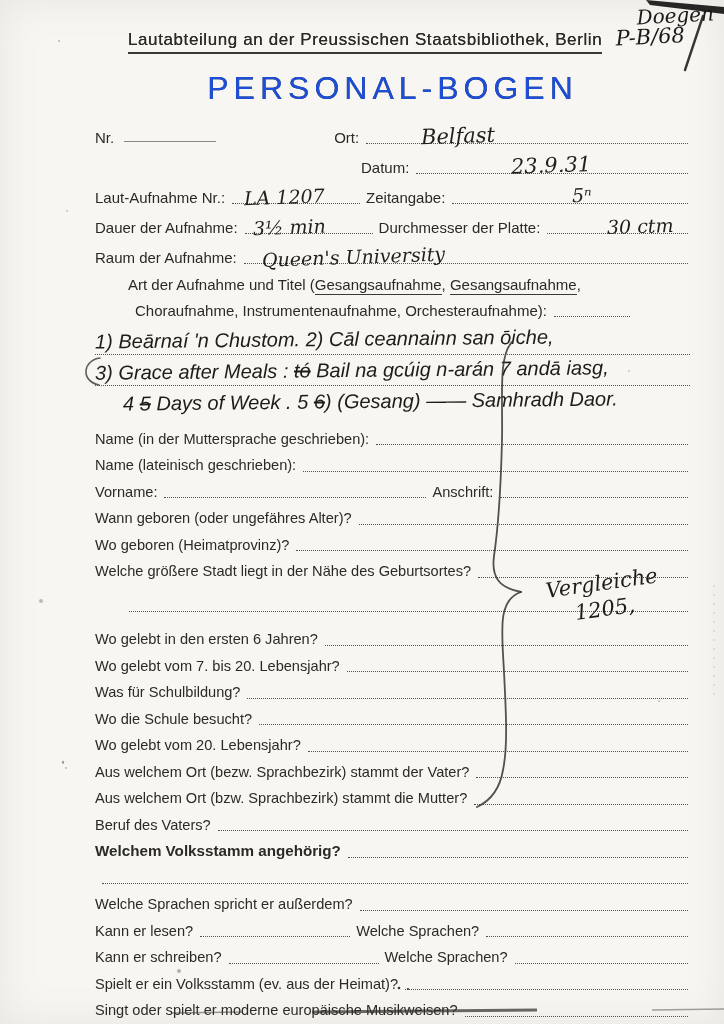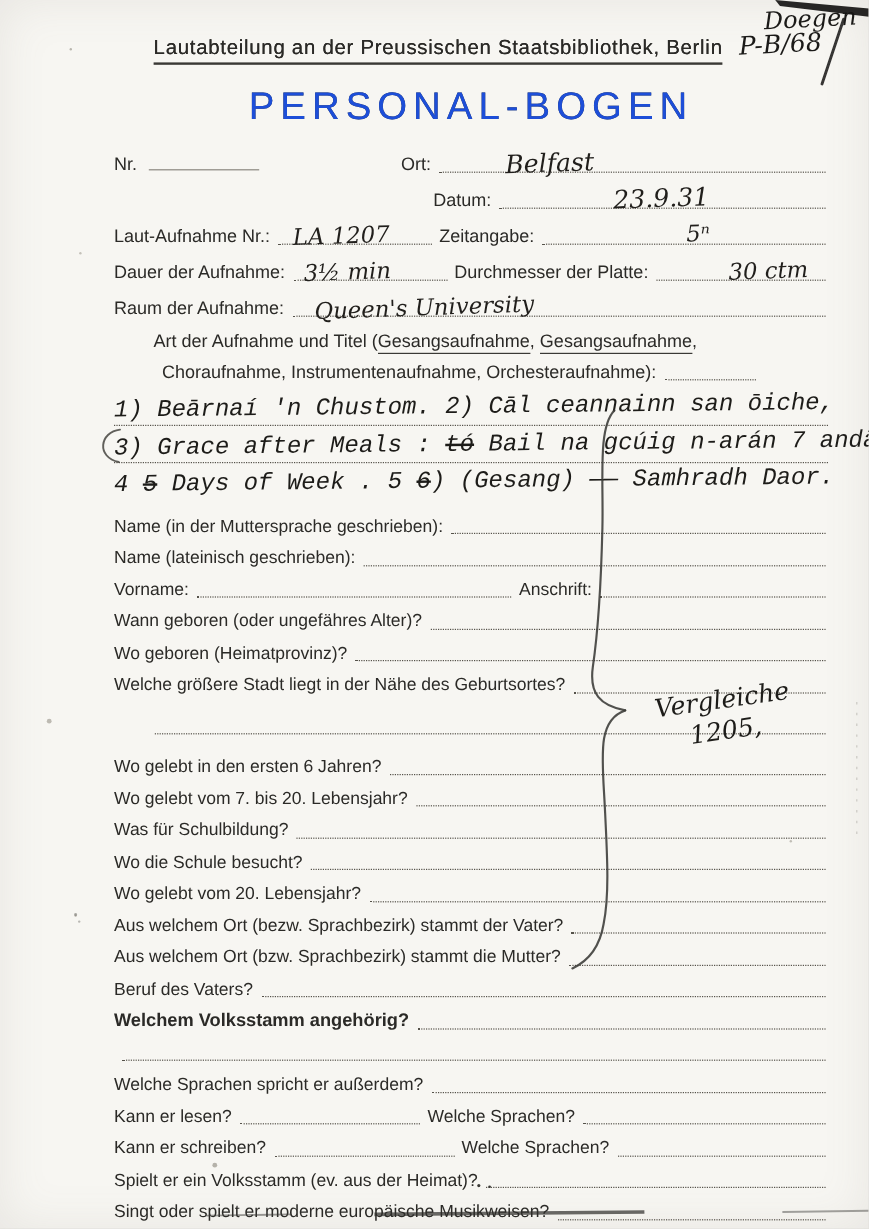--- a/index.html
+++ b/index.html
@@ -61,24 +61,24 @@
 
   
   .art1{margin:2px 0 4px 33px;font-size:15px;line-height:19px;}
   .art1 .u{border-bottom:1.6px solid #3a3935;padding-bottom:1px;}
   .art2{display:flex;align-items:flex-end;margin:0 58px 6px 40px;font-size:15px;line-height:17px;}
 
   
   .ht-line{
     position:relative;height:29px;margin-bottom:1px;
     border-bottom:1.4px dotted #55524a;
-    font-family:Liberation Mono, monospace;font-style:italic;
+    font-family:Liberation Sans, sans-serif;font-style:italic;
     font-size:20px;color:#1d1c19;white-space:nowrap;
   }
-  .ht-line.nol{border-bottom:none;height:27px;}
+  .ht-line.nol{border-bottom:none;height:27px;margin-left:28px;}
   .ht-text{display:inline-block;transform:translateY(3px) rotate(-.6deg);}
   .strike{text-decoration:line-through;text-decoration-thickness:2.2px;}
 
   
   .qs{margin-top:12px;}
   .q-row{display:flex;align-items:flex-end;margin-bottom:5.5px;font-size:14.6px;line-height:16.5px;text-align:right;}
   .q-row.gap-before{margin-top:13px;}
   .q-bold .lbl{font-weight:bold;font-size:15.2px;}
   .blank-row .fill{margin-left:34px;}
 

